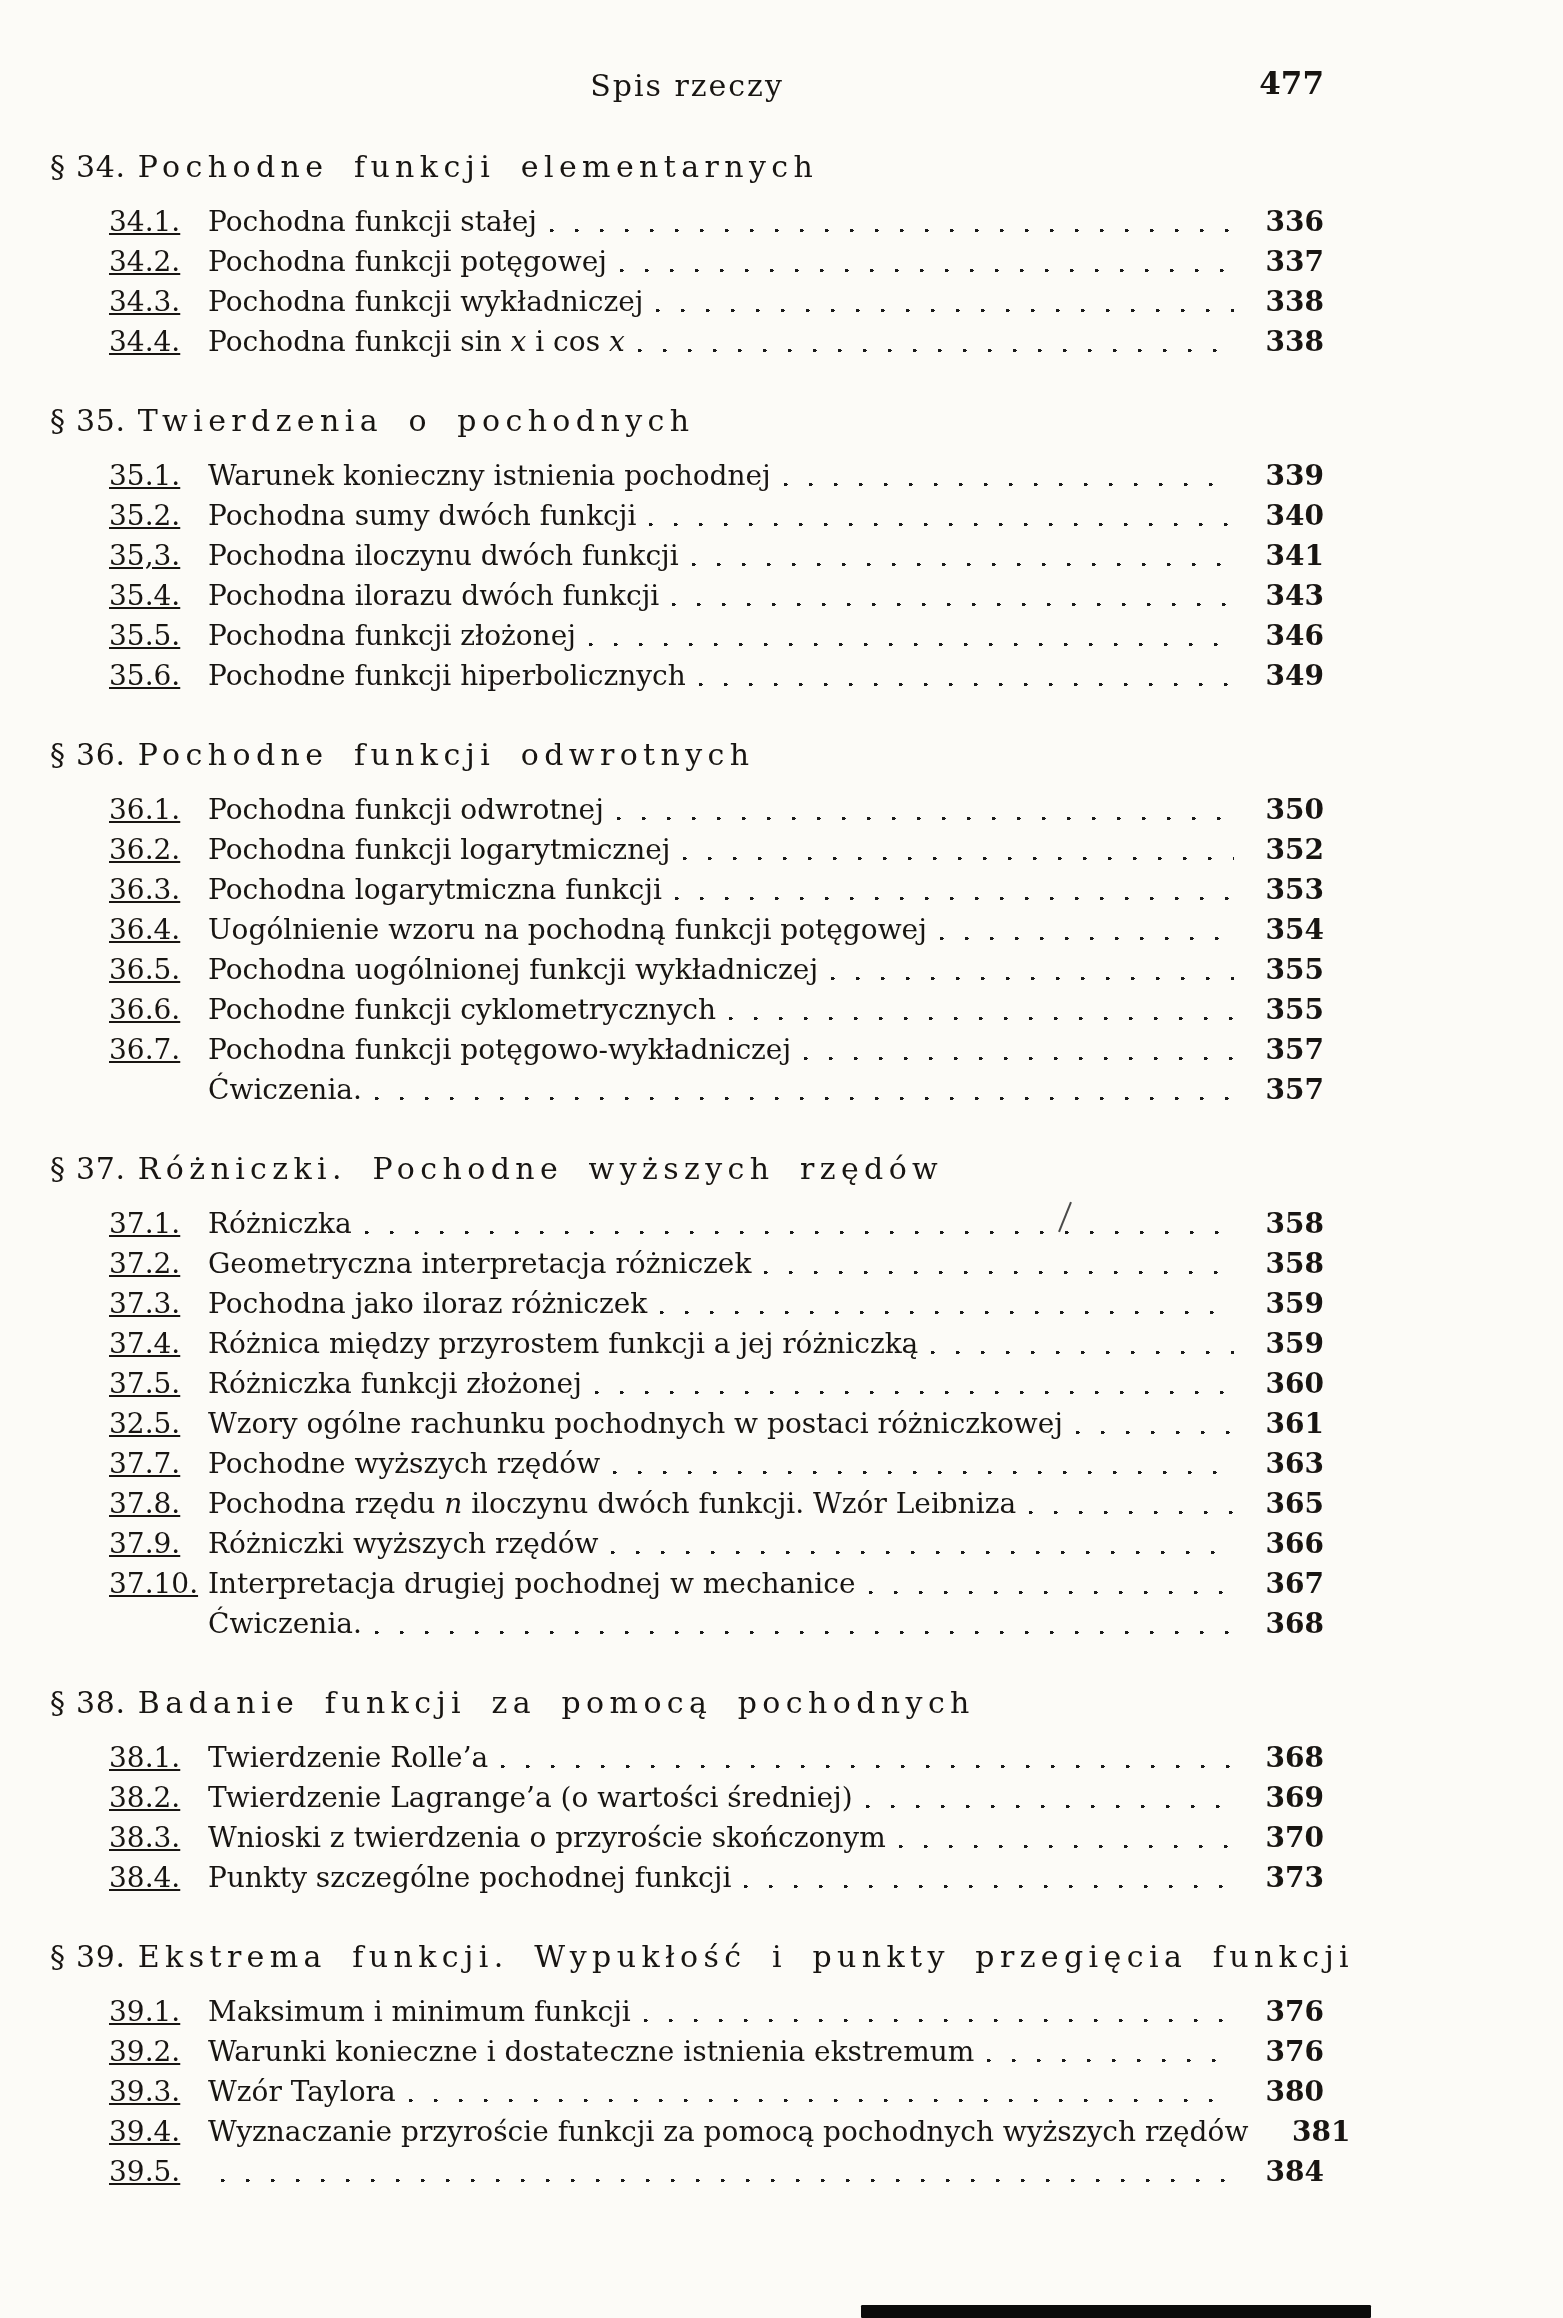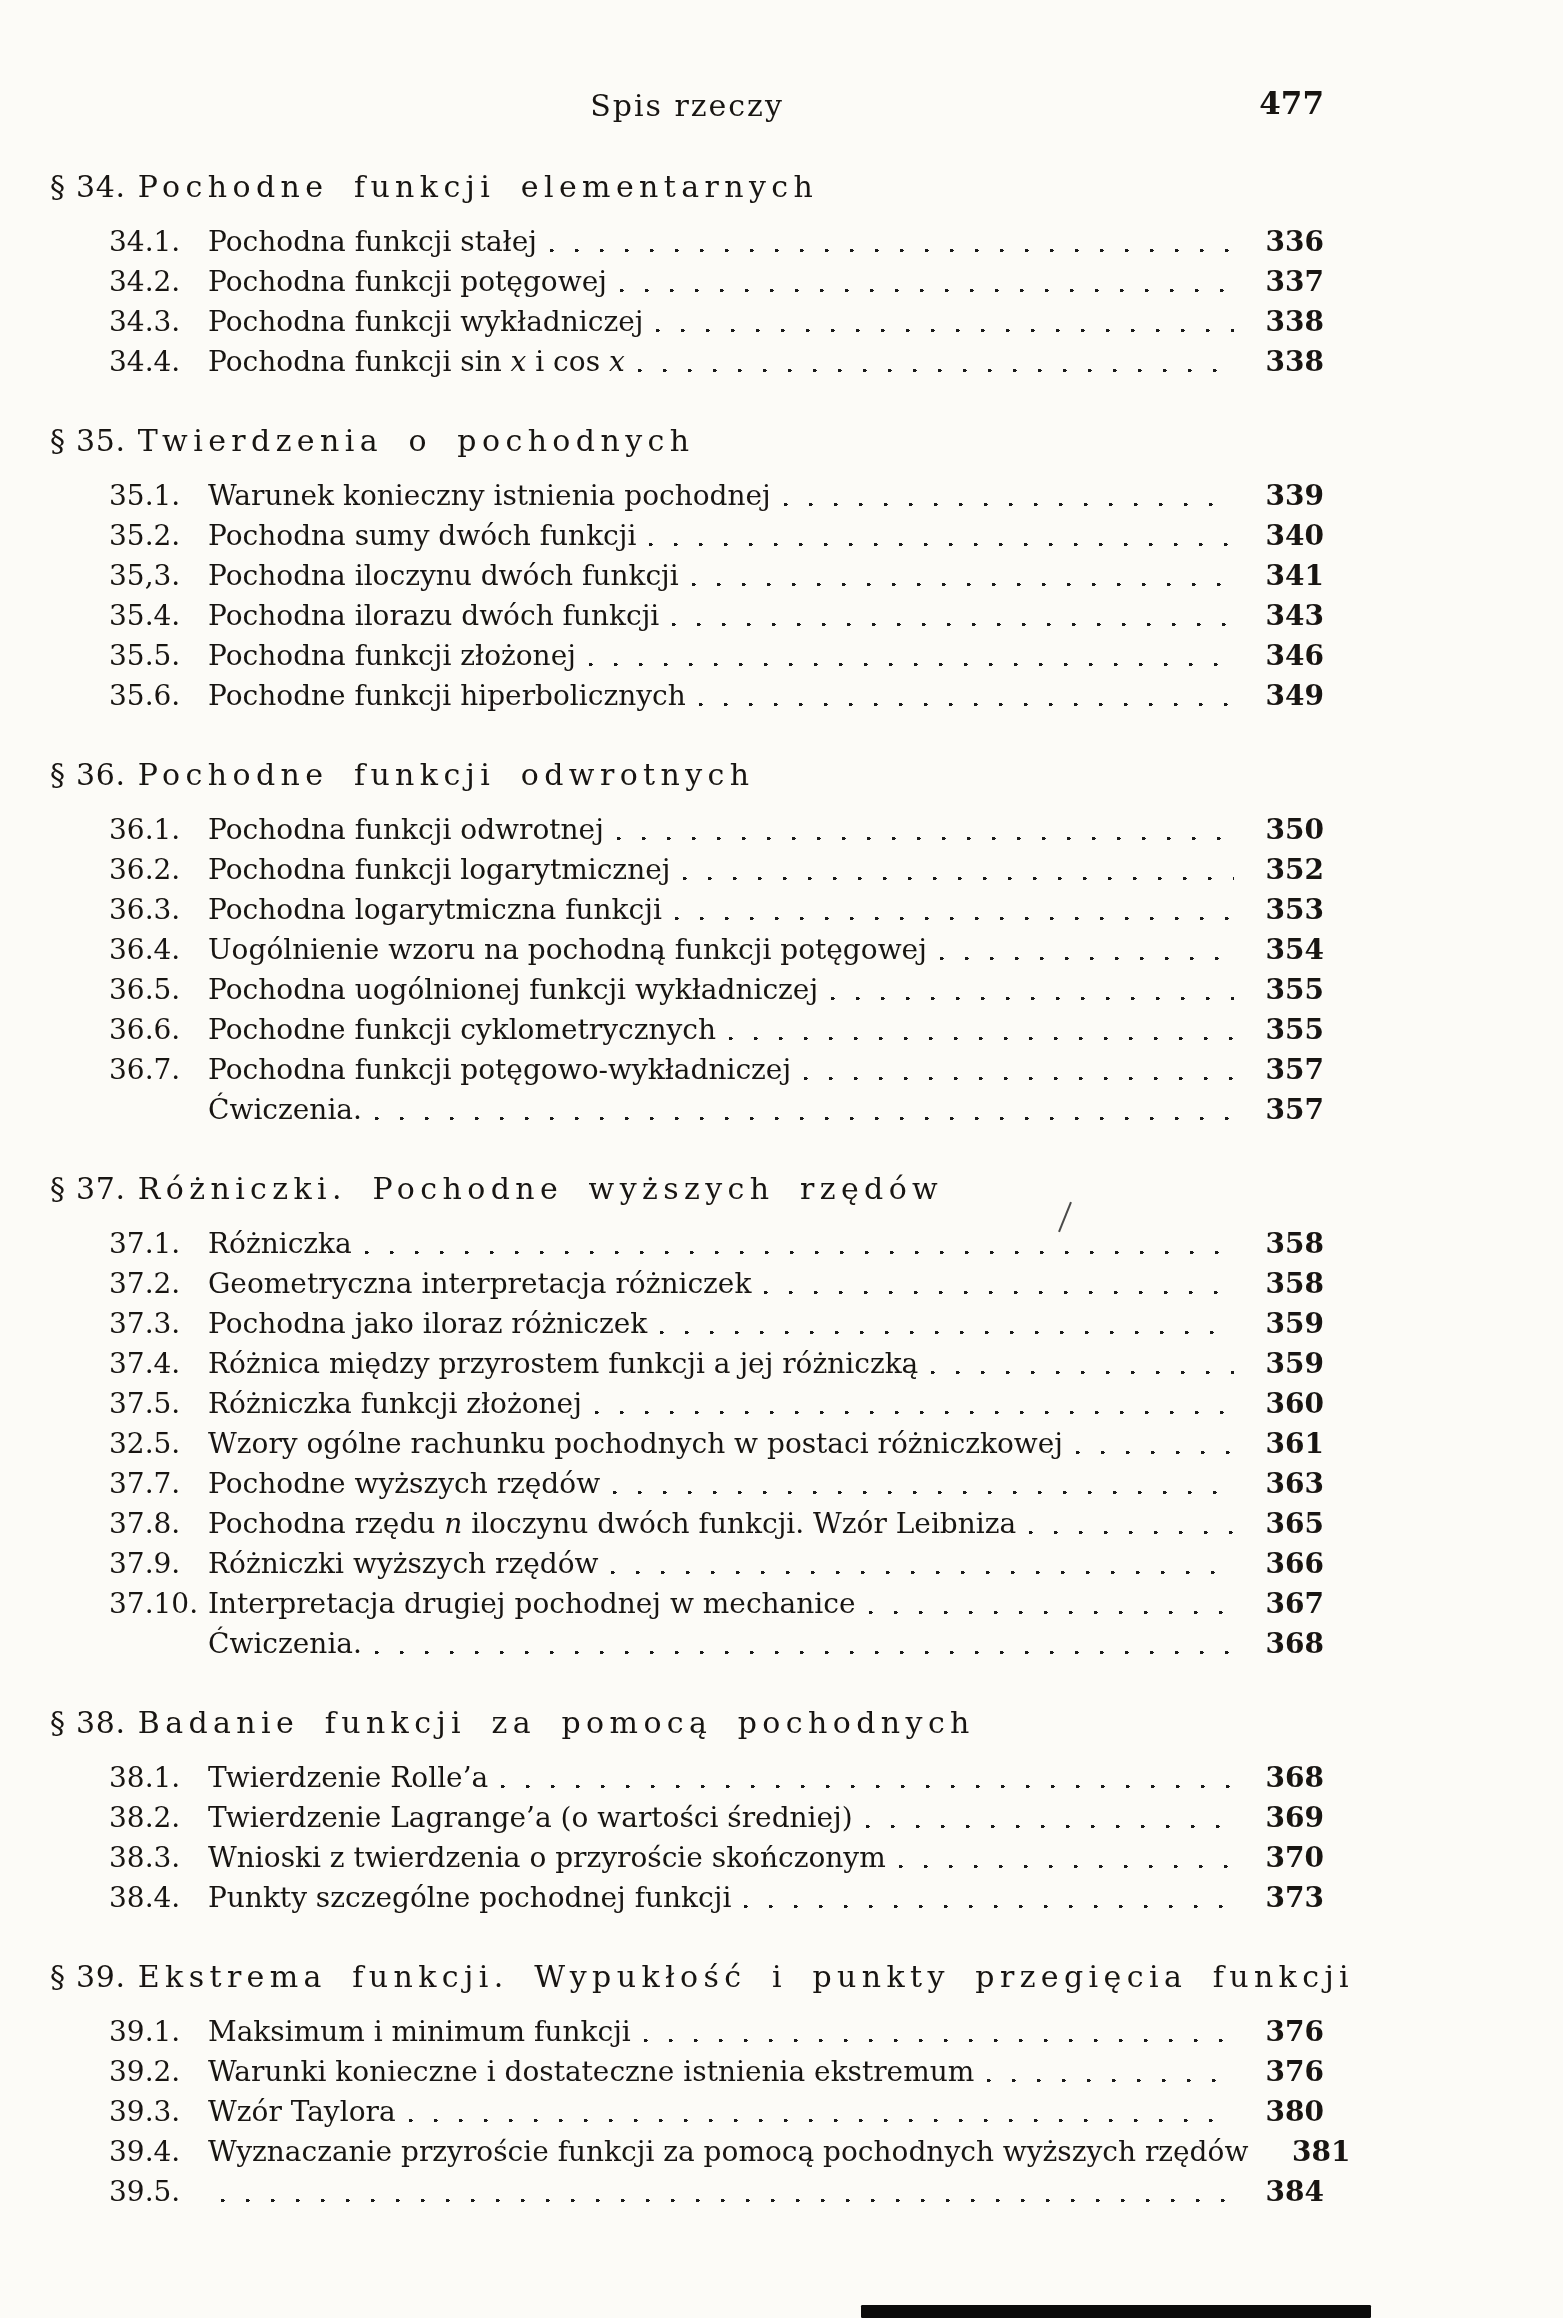--- a/index.html
+++ b/index.html
@@ -7,40 +7,40 @@
   .page {
     position:relative;
     width:1564px; height:2319px;
     background:#fcfbf7;
     color:#181512;
     font-family:"DejaVu Serif","Liberation Serif",serif;
     overflow:hidden;
   }
   .content { position:absolute; left:50px; top:66px; width:1274px; }
 
-  .toc-header { position:relative; height:42px;margin-top:20px; }
+  .toc-header { position:relative; height:42px; }
   .toc-header .htitle {
     position:absolute; left:50%; transform:translateX(-50%);
     font-size:30px; line-height:40px; letter-spacing:2px; white-space:nowrap;
   }
   .toc-header .pageno {
     position:absolute; right:0; top:-2.6px;
     font-size:31px; line-height:40px; font-weight:bold;
   }
 
   .section { margin-top:41px; }
   .section-heading { font-size:30px; line-height:36px; margin-bottom:17px; white-space:nowrap; }
   .section-heading .prefix { letter-spacing:0.7px; }
   .section-heading .stitle { letter-spacing:0.18em; word-spacing:0.35em; margin-left:12px;margin-top:41px; }
 
   .toc-row {
     height:40px; display:flex; align-items:baseline;
     padding-left:59px; font-size:28px; line-height:40px; white-space:nowrap;
   }
-  .toc-row .num { min-width:99px; display:inline-block; }
+  .toc-row .num { min-width:99px; display:inline-block;text-decoration:underline; }
   .toc-row .etitle { flex:0 0 auto;text-align:center; }
   .toc-row .leader {
     flex:1 1 auto; height:5.3px; align-self:flex-end;
     margin:0 17px 8.6px 12px;
     background-image:radial-gradient(circle 2.1px at 2.6px 50%, #1b1b1b 97%, rgba(0,0,0,0) 100%);
     background-size:25px 5.3px; background-repeat:repeat-x; background-position:left center;
   }
   .toc-row .leader.nodots { background:none; }
   .toc-row .pg { flex:0 0 73px; width:73px; text-align:right; font-weight:bold; }
 

